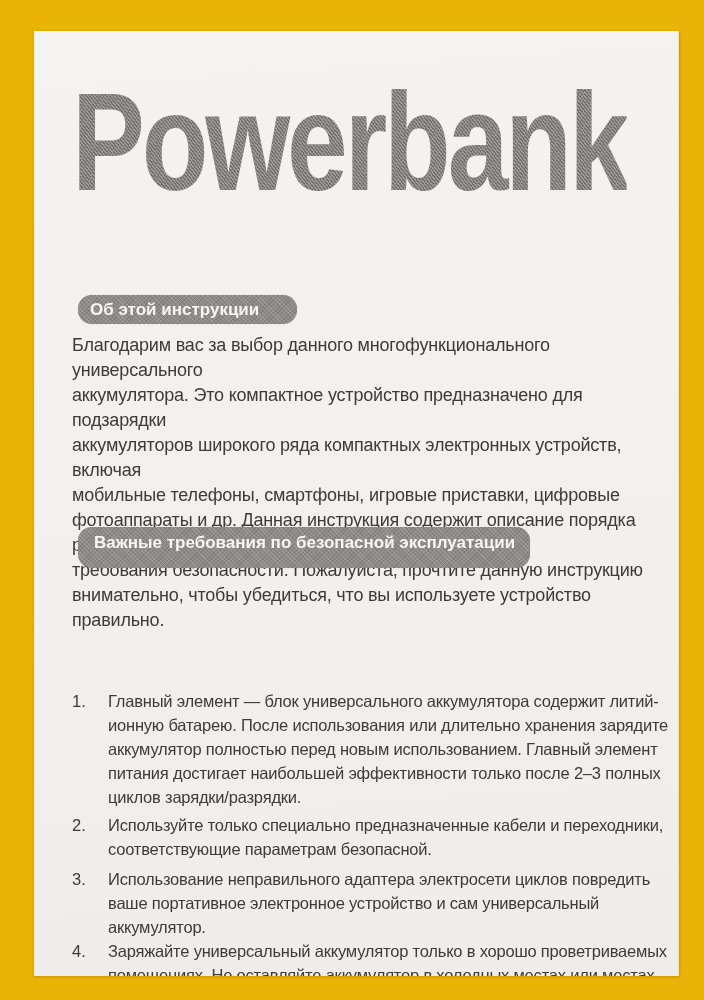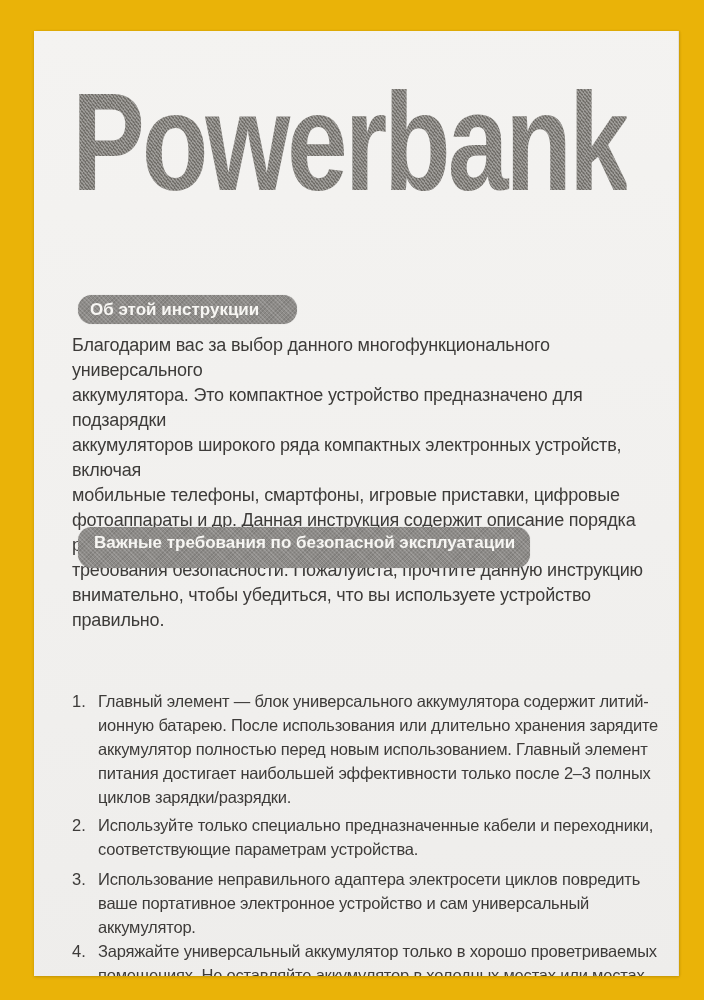--- a/index.html
+++ b/index.html
@@ -90,21 +90,21 @@
     color: #3d3b39;
   }
   .list-item .num {
     position: absolute;
     left: 0;
     top: 0;
     font-size: 16.5px;
     line-height: 24px;
   }
   .list-item .lines {
-    margin-left: 26px;
+    margin-left: 36px;
     font-size: 16.5px;
     line-height: 24px;
     letter-spacing: -0.2px;
     white-space: pre-line;
   }
   .item-1 { top: 658px; }
   .item-2 { top: 782px; }
   .item-3 { top: 836px; }
   .item-4 { top: 908px; }
 </style>
@@ -134,21 +134,21 @@
       <div class="lines">Главный элемент — блок универсального аккумулятора содержит литий-
 ионную  батарею. После использования или длительно хранения зарядите
 аккумулятор полностью перед новым использованием. Главный элемент
 питания достигает наибольшей эффективности только после 2–3 полных
 циклов зарядки/разрядки.</div>
     </div>
 
     <div class="list-item item-2">
       <span class="num">2.</span>
       <div class="lines">Используйте только специально предназначенные кабели и переходники,
-соответствующие параметрам устройства.</div>
+соответствующие параметрам безопасной.</div>
     </div>
 
     <div class="list-item item-3">
       <span class="num">3.</span>
       <div class="lines">Использование неправильного адаптера электросети циклов повредить
 ваше  портативное электронное устройство и сам универсальный
 аккумулятор.</div>
     </div>
 
     <div class="list-item item-4">

